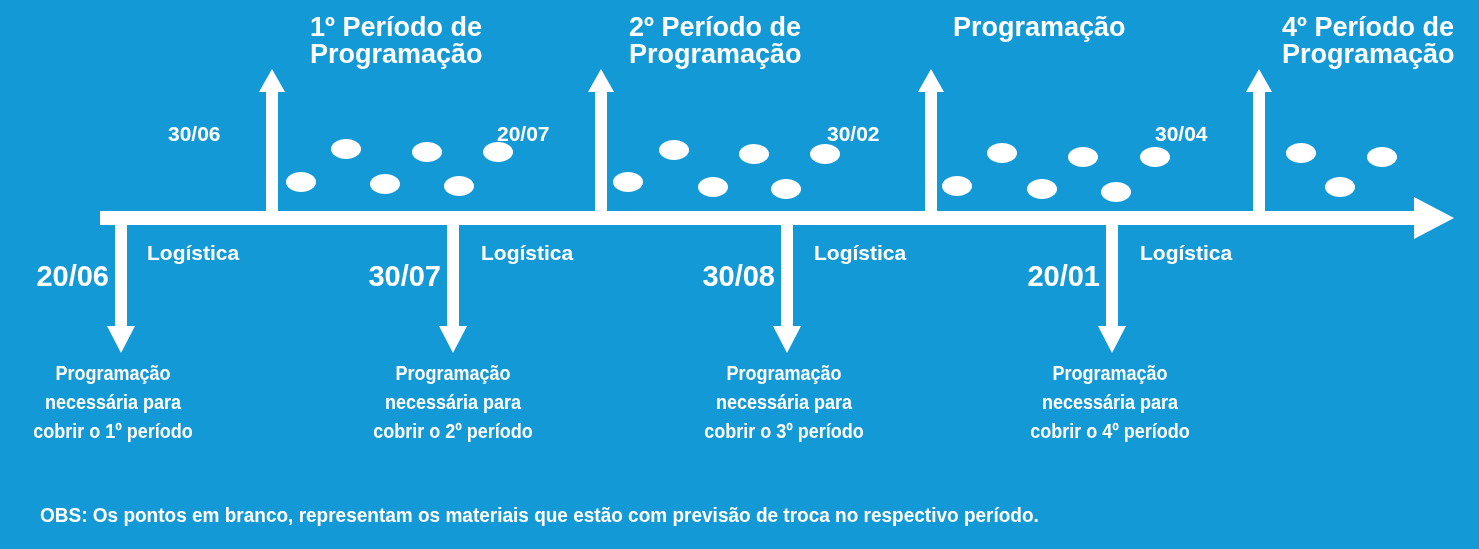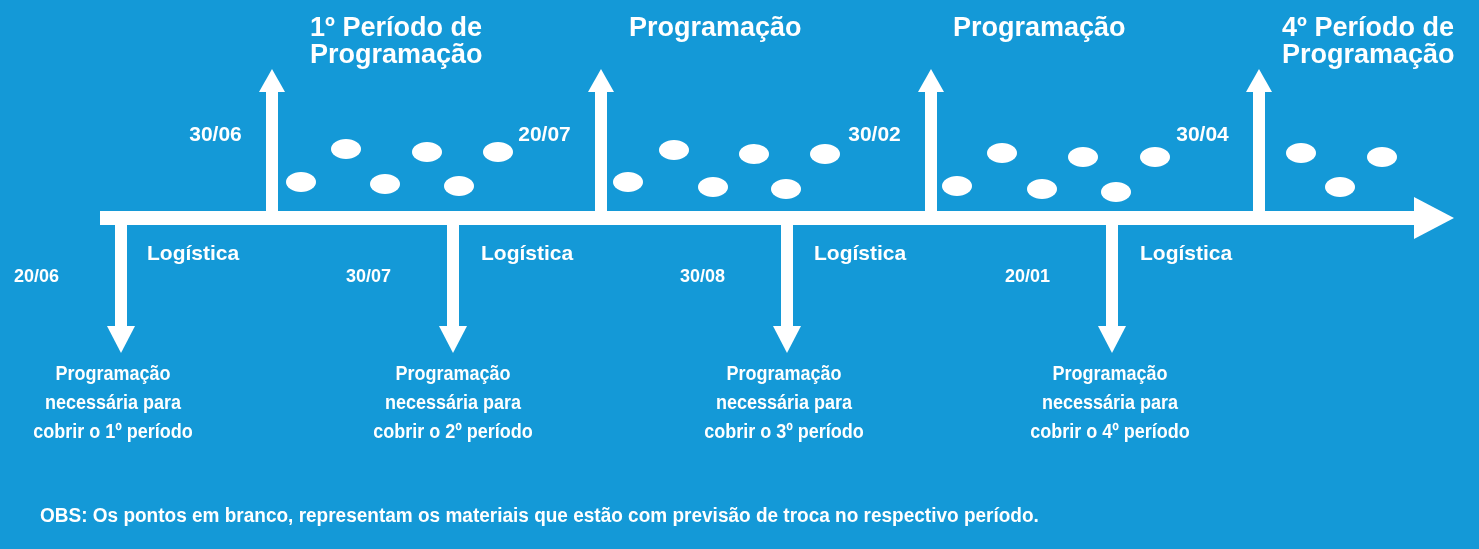--- a/index.html
+++ b/index.html
@@ -57,35 +57,35 @@
   
   .period-title {
     position: absolute; top: 14px;
     width: 220px; text-align: left;
     font-size: 27px; line-height: 27px;
   }
   .pt0 { left: 310px; } .pt1 { left: 629px; } .pt2 { left: 953px; } .pt3 { left: 1282px; }
 
   .date-top {
     position: absolute; top: 122px;
-    width: 95px; text-align: center;
+    width: 95px; text-align: left;
     font-size: 21px; line-height: 24px;
   }
   .dt0 { left: 168px; } .dt1 { left: 497px; } .dt2 { left: 827px; } .dt3 { left: 1155px; }
 
   .logistics {
     position: absolute; top: 241px;
     font-size: 21px; line-height: 24px;
   }
   .lg0 { left: 147px; } .lg1 { left: 481px; } .lg2 { left: 814px; } .lg3 { left: 1140px; }
 
   .date-bottom {
     position: absolute; top: 264px;
-    width: 95px; 
-    font-size: 18px; line-height: 24px;
+    width: 95px; text-align: right;
+    font-size: 29px; line-height: 24px;
   }
   .db0 { left: 14px; } .db1 { left: 346px; } .db2 { left: 680px; } .db3 { left: 1005px; }
 
   .need-label {
     position: absolute; top: 359px;
     width: 240px; text-align: center;
     font-size: 20px; line-height: 29px;
     transform: scaleX(0.9);
   }
   .nl0 { left: -7px; } .nl1 { left: 333px; } .nl2 { left: 664px; } .nl3 { left: 990px; }
@@ -131,20 +131,21 @@
     <div class="shaft"></div>
     <div class="head"></div>
   </div>
   <div class="need-label nl0">
     <div>Programação</div>
     <div>necessária para</div>
     <div>cobrir o 1º período</div>
   </div>
 
   <div class="period-title pt1">
+    <div>2º Período de</div>
     <div>Programação</div>
   </div>
   <div class="date-top dt1">20/07</div>
   <div class="up-arrow up1">
     <div class="head"></div>
     <div class="shaft"></div>
   </div>
   <div class="logistics lg1">Logística</div>
   <div class="date-bottom db1">30/07</div>
   <div class="down-arrow dn1">

